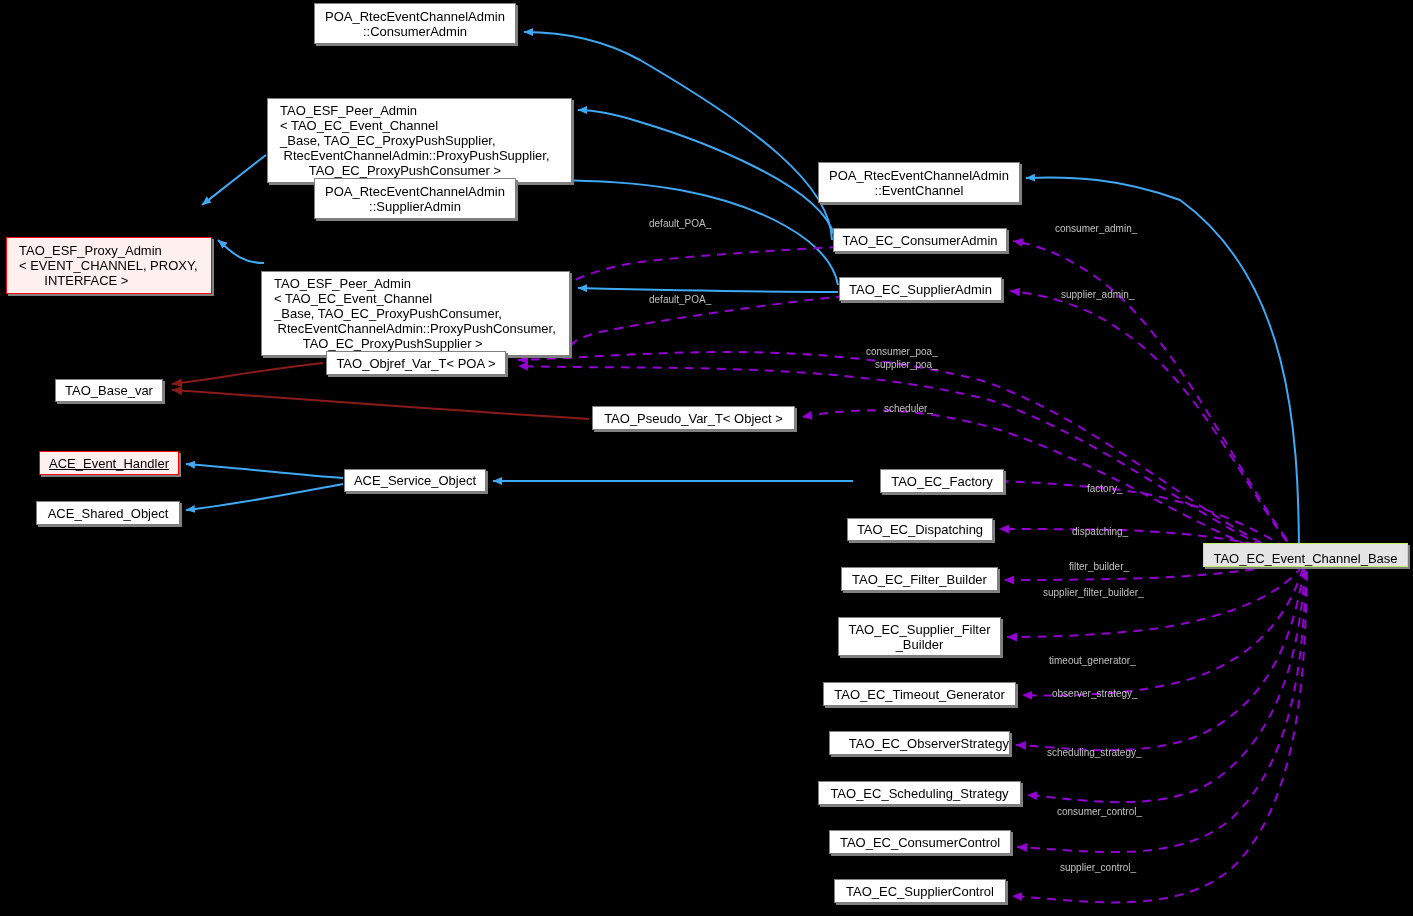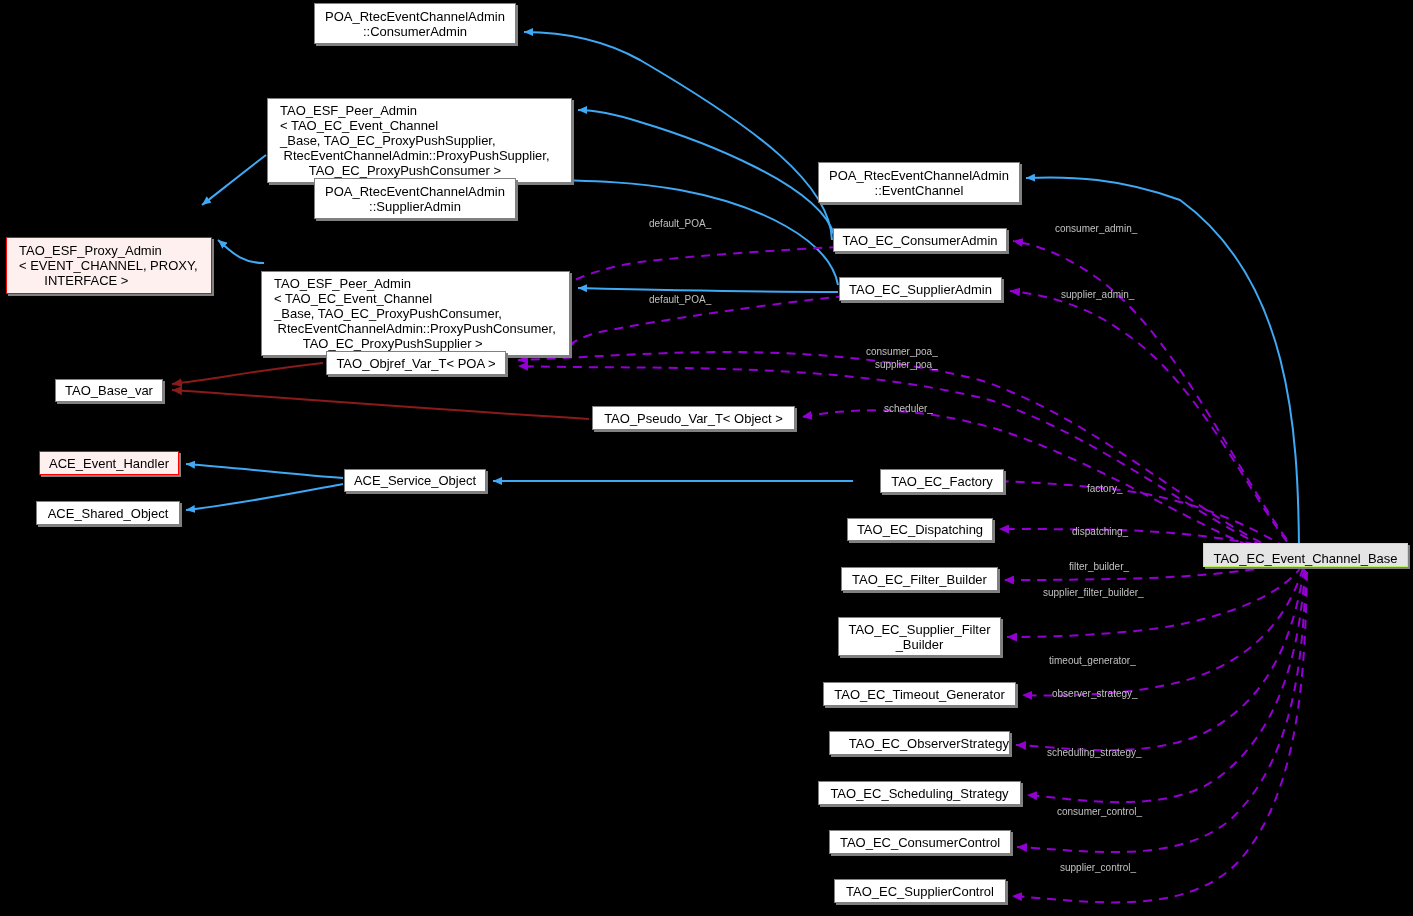--- a/index.html
+++ b/index.html
@@ -84,21 +84,21 @@
 &lt; EVENT_CHANNEL, PROXY,
        INTERFACE &gt;</span></div>
   <div class="node left" style="left:261px;top:241px;width:309px;height:85px;"><span>TAO_ESF_Peer_Admin
 &lt; TAO_EC_Event_Channel
 _Base, TAO_EC_ProxyPushConsumer,
  RtecEventChannelAdmin::ProxyPushConsumer,
         TAO_EC_ProxyPushSupplier &gt;</span></div>
   <div class="node" style="left:326px;top:351px;width:180px;height:24px;"><span>TAO_Objref_Var_T&lt; POA &gt;</span></div>
   <div class="node" style="left:55px;top:379px;width:108px;height:23px;"><span>TAO_Base_var</span></div>
   <div class="node" style="left:592px;top:406px;width:203px;height:24px;"><span>TAO_Pseudo_Var_T&lt; Object &gt;</span></div>
-  <div class="node red" style="left:39px;top:451px;width:140px;height:24px;"><span>ACE_Event_Handler</span></div>
+  <div class="node red" style="left:39px;top:451px;width:140px;height:24px;text-decoration:underline;"><span>ACE_Event_Handler</span></div>
   <div class="node" style="left:344px;top:469px;width:142px;height:23px;"><span>ACE_Service_Object</span></div>
   <div class="node" style="left:36px;top:501px;width:144px;height:24px;"><span>ACE_Shared_Object</span></div>
   <div class="node" style="left:818px;top:162px;width:202px;height:41px;"><span>POA_RtecEventChannelAdmin
 ::EventChannel</span></div>
   <div class="node" style="left:833px;top:228px;width:174px;height:24px;"><span>TAO_EC_ConsumerAdmin</span></div>
   <div class="node" style="left:839px;top:277px;width:163px;height:24px;"><span>TAO_EC_SupplierAdmin</span></div>
   <div class="node" style="left:880px;top:469px;width:124px;height:24px;"><span>TAO_EC_Factory</span></div>
   <div class="node" style="left:847px;top:518px;width:146px;height:23px;"><span>TAO_EC_Dispatching</span></div>
   <div class="node" style="left:841px;top:567px;width:157px;height:24px;"><span>TAO_EC_Filter_Builder</span></div>
   <div class="node" style="left:838px;top:617px;width:163px;height:39px;"><span>TAO_EC_Supplier_Filter

